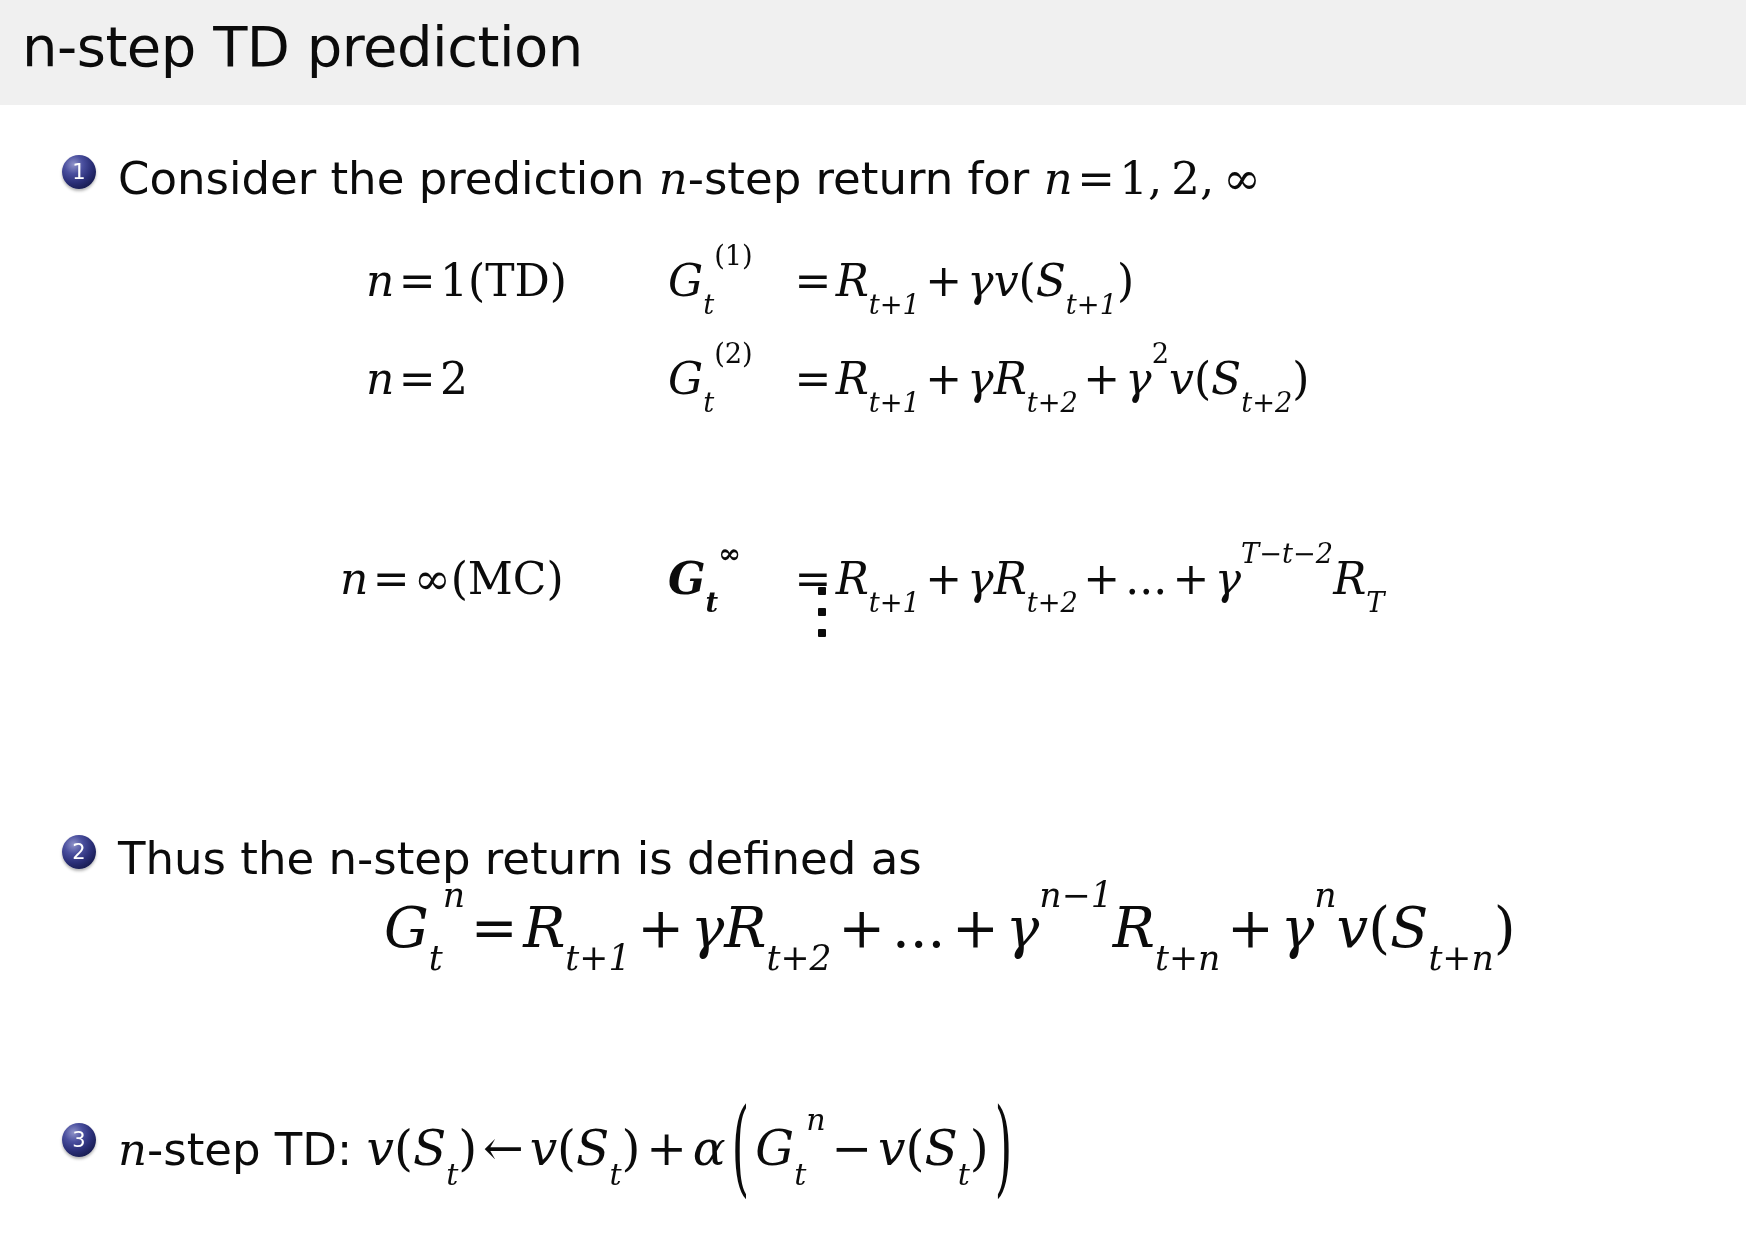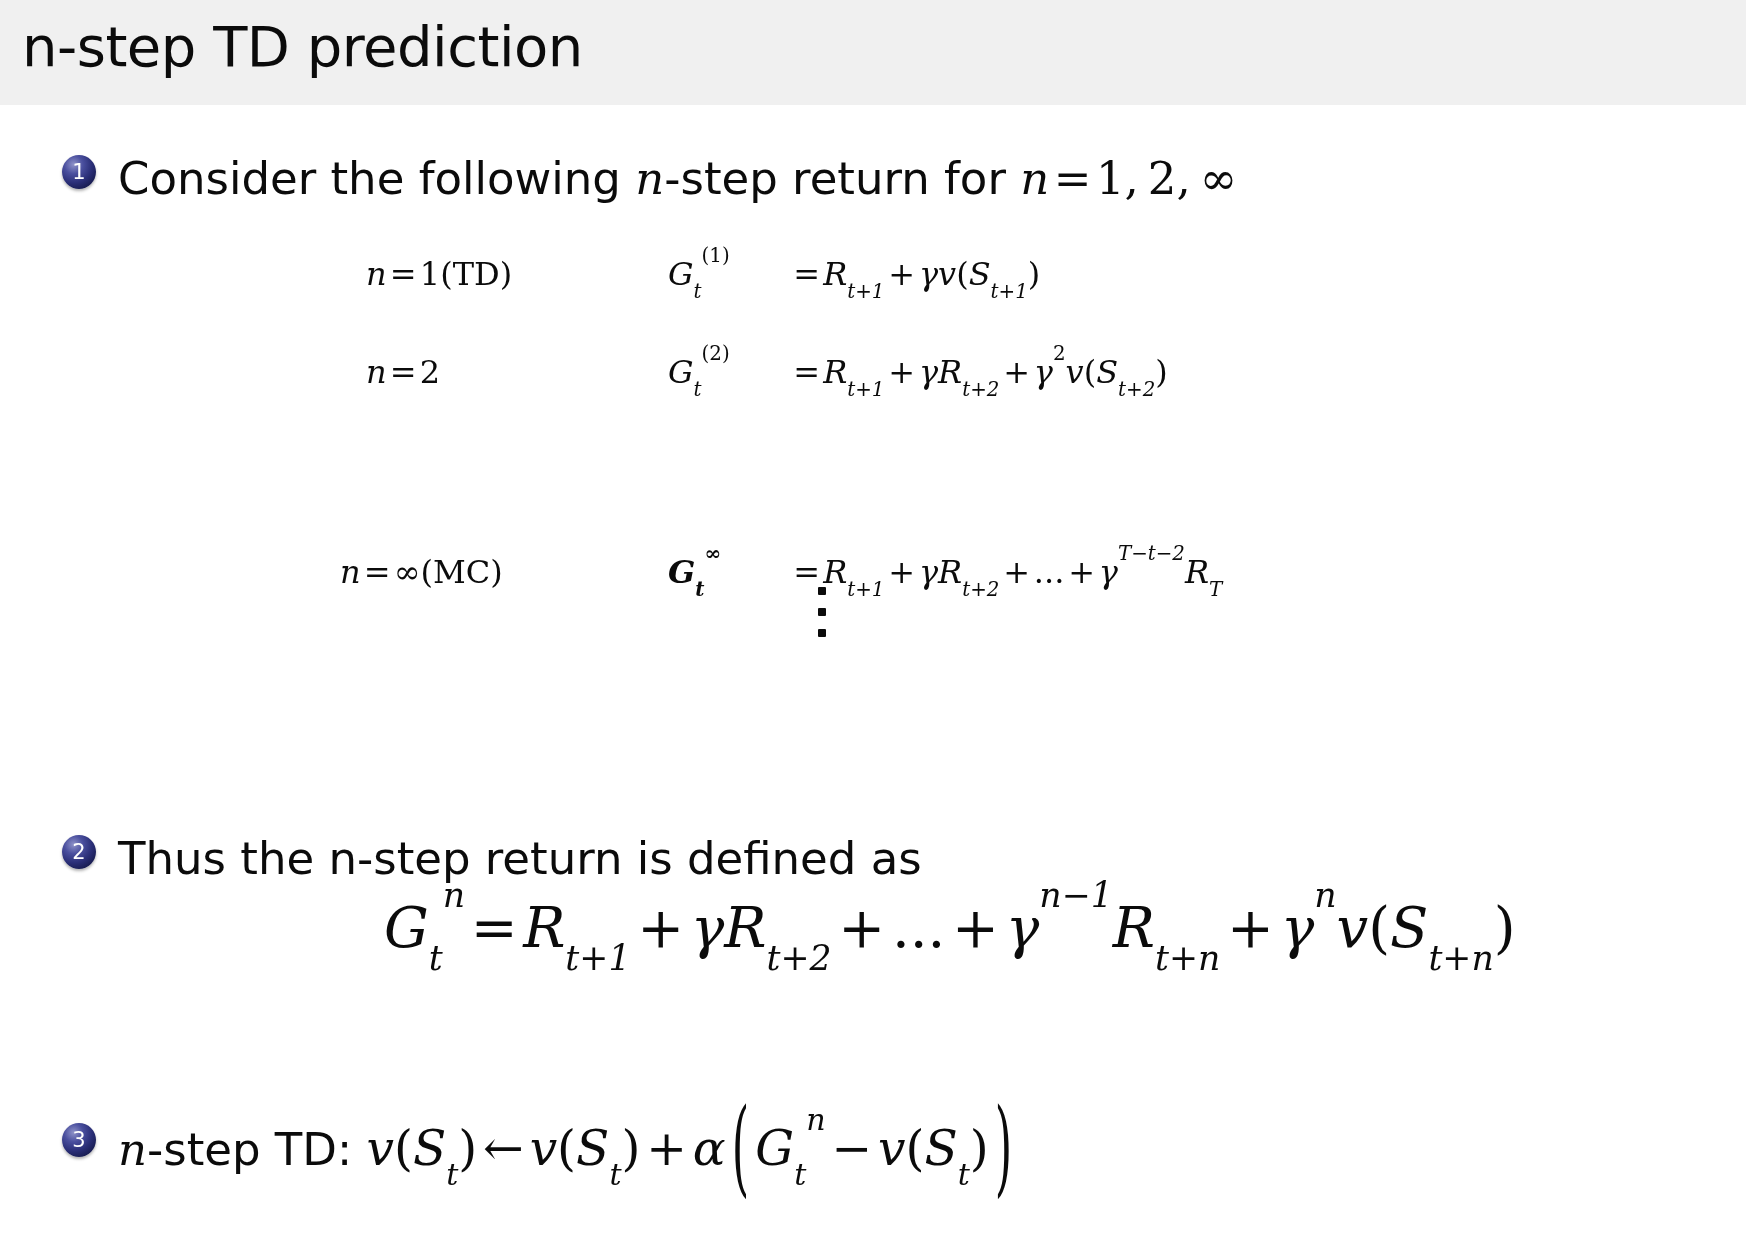--- a/index.html
+++ b/index.html
@@ -107,21 +107,21 @@
   
   #equation-block {
     position: absolute;
     left: 0;
     top: 130px;
     width: 1746px;
   }
   .eq-line {
     position: absolute;
     font-family: "DejaVu Serif", serif;
-    font-size: 32px;
+    font-size: 44px;
     white-space: nowrap;
   }
   .eq-lhs {
     position: absolute;
     text-align: left;
   }
   .eq-sym {
     position: absolute;
     text-align: left;
   }
@@ -180,21 +180,21 @@
 
 <div id="slide-header">
   <div id="slide-title">n-step TD prediction</div>
 </div>
 
 <div id="slide-body">
 
   <div class="bullet-row" style="left:62px; top:50px;">
     <div class="num-bullet">1</div>
     <div class="bullet-text">
-      <span>Consider the following </span><span class="math">n</span><span>-step return for </span><span class="math"><span>n</span><span class="opeq">=</span><span class="num">1</span><span class="num">, </span><span class="num">2</span><span class="num">, </span><span class="num">∞</span></span>
+      <span>Consider the prediction </span><span class="math">n</span><span>-step return for </span><span class="math"><span>n</span><span class="opeq">=</span><span class="num">1</span><span class="num">, </span><span class="num">2</span><span class="num">, </span><span class="num">∞</span></span>
     </div>
   </div>
 
   <div id="equation-block">
 
     <div class="eq-lhs eq-line" style="left:366px; top:20px;">
       <span class="math"><span>n</span><span class="opeq">=</span><span class="num">1(TD)</span></span>
     </div>
     <div class="eq-sym eq-line" style="left:668px; top:20px;">
       <span class="math"><span>G</span><sub>t</sub><sup class="num">(1)</sup></span>

